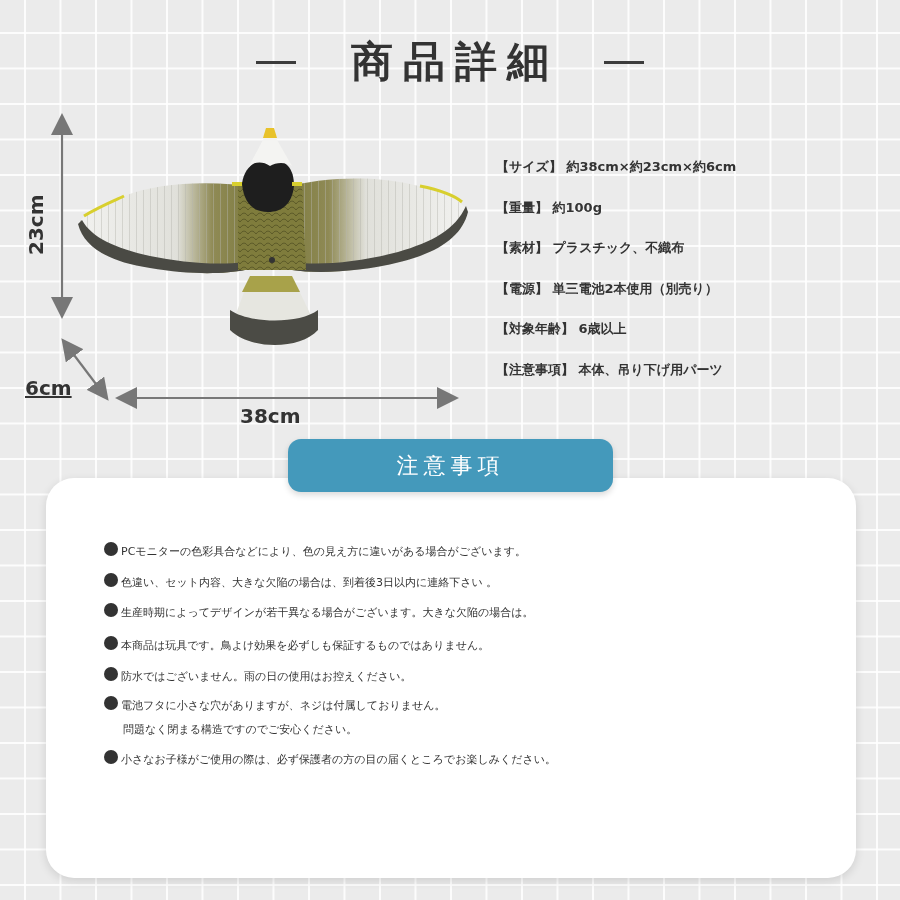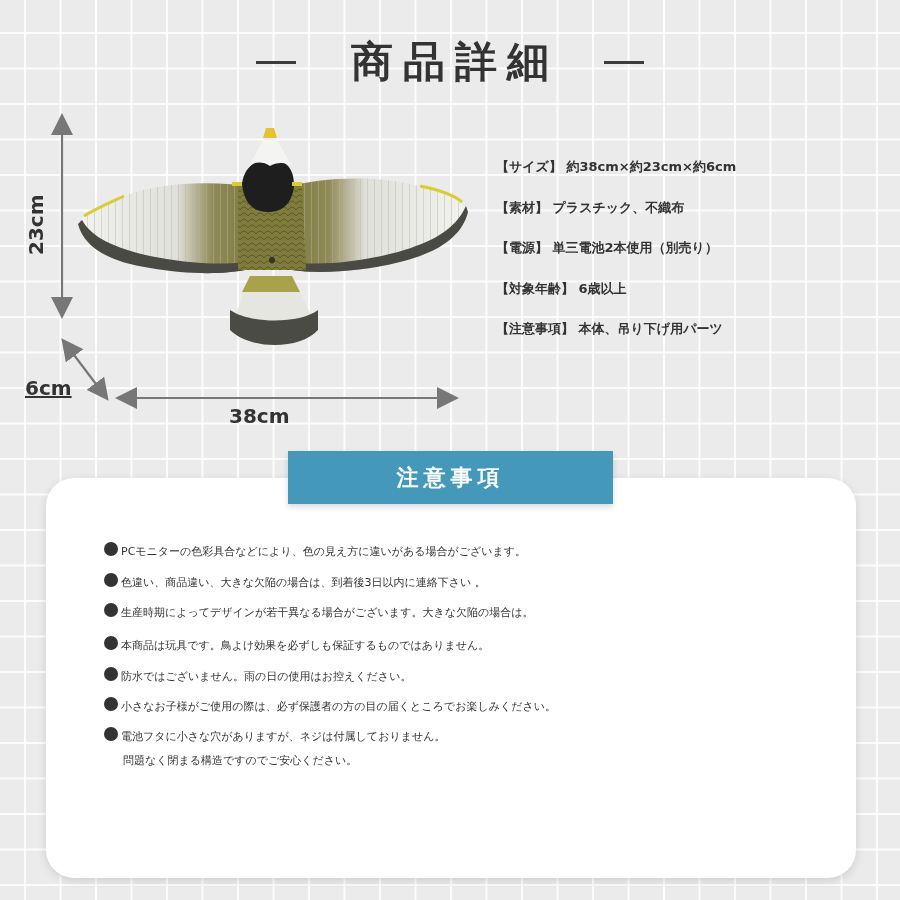--- a/index.html
+++ b/index.html
@@ -37,25 +37,26 @@
     height: 40.5px; line-height: 30px; white-space: nowrap;
   }
 
   
   .card {
     position: absolute; left: 46px; top: 478px; width: 810px; height: 400px;
     background: #ffffff; border-radius: 28px;
     box-shadow: 0 3px 10px rgba(0,0,0,0.12);
   }
   .notice-banner {
-    position: absolute; left: 288px; top: 451px; width: 325px; height: 53px;
+    position: absolute; left: 288px; top: 439px; width: 325px; height: 53px;
     background: #4499bb; color: #ffffff;
-    font-size: 22px; font-weight: bold; letter-spacing: 5px;
+    font-size: 22px; font-weight: normal; letter-spacing: 5px;
     display: flex; align-items: center; justify-content: center;
     box-shadow: 0 3px 6px rgba(0,0,0,0.15);
+    border-radius: 13px;
   }
   .notes { position: absolute; left: 104px; top: 538px; }
   .note {
     font-size: 11px; color: #333; line-height: 27px; margin-bottom: 3.5px;
     white-space: nowrap;
   }
   .note .bullet {
     display: inline-block; width: 14px; height: 14px; border-radius: 50%;
     background: #333; margin-right: 3px; vertical-align: -1px;
   }
@@ -126,35 +127,36 @@
     <path d="M250,276 L292,276 L300,292 L242,292 Z" fill="#a8a24a"></path>
 
     <path d="M242,184 C244,168 254,160 270,158 C286,160 294,168 294,186 C292,204 282,212 268,212 C254,212 244,204 242,184 Z" fill="#1e1e1e"></path>
     <path d="M264,138 L276,138 L292,166 C286,162 276,162 270,166 C262,160 252,162 248,168 Z" fill="#f4f4f2"></path>
     <path d="M266,128 L274,128 L277,138 L263,138 Z" fill="#e8c22a"></path>
     <rect x="232" y="182" width="10" height="4" fill="#d8cf2e"></rect>
     <rect x="292" y="182" width="10" height="4" fill="#d8cf2e"></rect>
   </svg>
   <div class="dim-label dim-23">23cm</div>
   <div class="dim-label" style="left:25px; top:266px;text-decoration:underline;">6cm</div>
-  <div class="dim-label" style="left:229px; top:294px;">38cm</div>
+  <div class="dim-label" style="left:240px; top:294px;">38cm</div>
 </div>
 
 <div class="specs">
   <div class="spec-row"><span>【サイズ】</span> <span>約38cm×約23cm×約6cm</span></div>
+  <div class="spec-row"><span>【重量】</span> <span>約100g</span></div>
   <div class="spec-row"><span>【素材】</span> <span>プラスチック、不織布</span></div>
   <div class="spec-row"><span>【電源】</span> <span>単三電池2本使用（別売り）</span></div>
   <div class="spec-row"><span>【対象年齢】</span> <span>6歳以上</span></div>
   <div class="spec-row"><span>【注意事項】</span> <span>本体、吊り下げ用パーツ</span></div>
 </div>
 
 <div class="card"></div>
 <div class="notice-banner">注意事項</div>
 
 <div class="notes">
   <div class="note"><span class="bullet"></span><span>PCモニターの色彩具合などにより、色の見え方に違いがある場合がございます。</span></div>
-  <div class="note"><span class="bullet"></span><span>色違い、商品違い、大きな欠陥の場合は、到着後3日以内に連絡下さい 。</span></div>
+  <div class="note"><span class="bullet"></span><span>色違い、セット内容、大きな欠陥の場合は、到着後3日以内に連絡下さい 。</span></div>
   <div class="note"><span class="bullet"></span><span>生産時期によってデザインが若干異なる場合がございます。大きな欠陥の場合は。</span></div>
   <div class="note" style="margin-top:6px;"><span class="bullet"></span><span>本商品は玩具です。鳥よけ効果を必ずしも保証するものではありません。</span></div>
   <div class="note"><span class="bullet"></span><span>防水ではございません。雨の日の使用はお控えください。</span></div>
+  <div class="note two"><span class="bullet"></span><span>電池フタに小さな穴がありますが、ネジは付属しておりません。</span><span class="line2">問題なく閉まる構造ですのでご安心ください。</span></div>
   <div class="note"><span class="bullet"></span><span>小さなお子様がご使用の際は、必ず保護者の方の目の届くところでお楽しみください。</span></div>
-  <div class="note two"><span class="bullet"></span><span>電池フタに小さな穴がありますが、ネジは付属しておりません。</span><span class="line2">問題なく閉まる構造ですのでご安心ください。</span></div>
 </div>
 
 </body></html>

